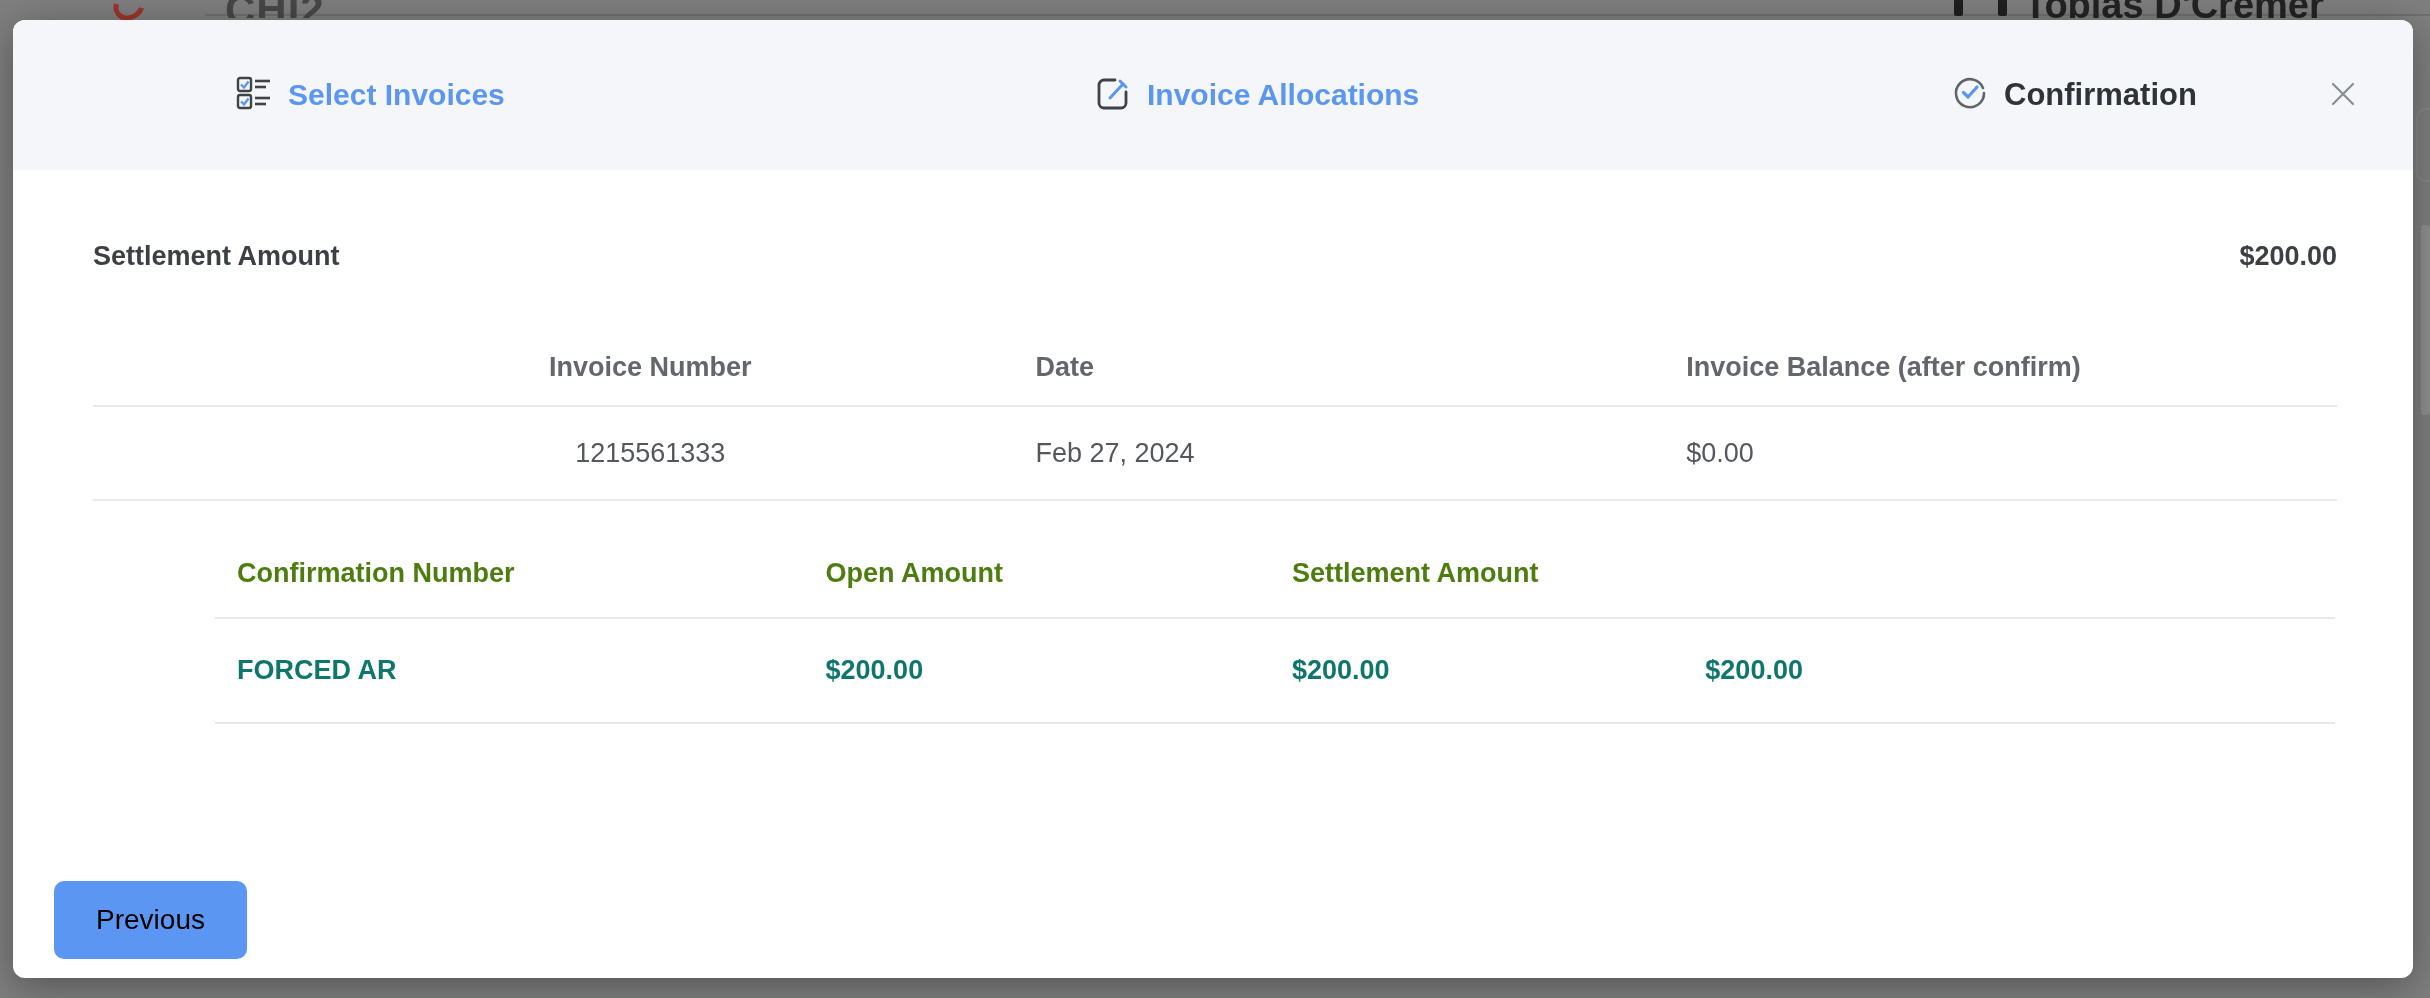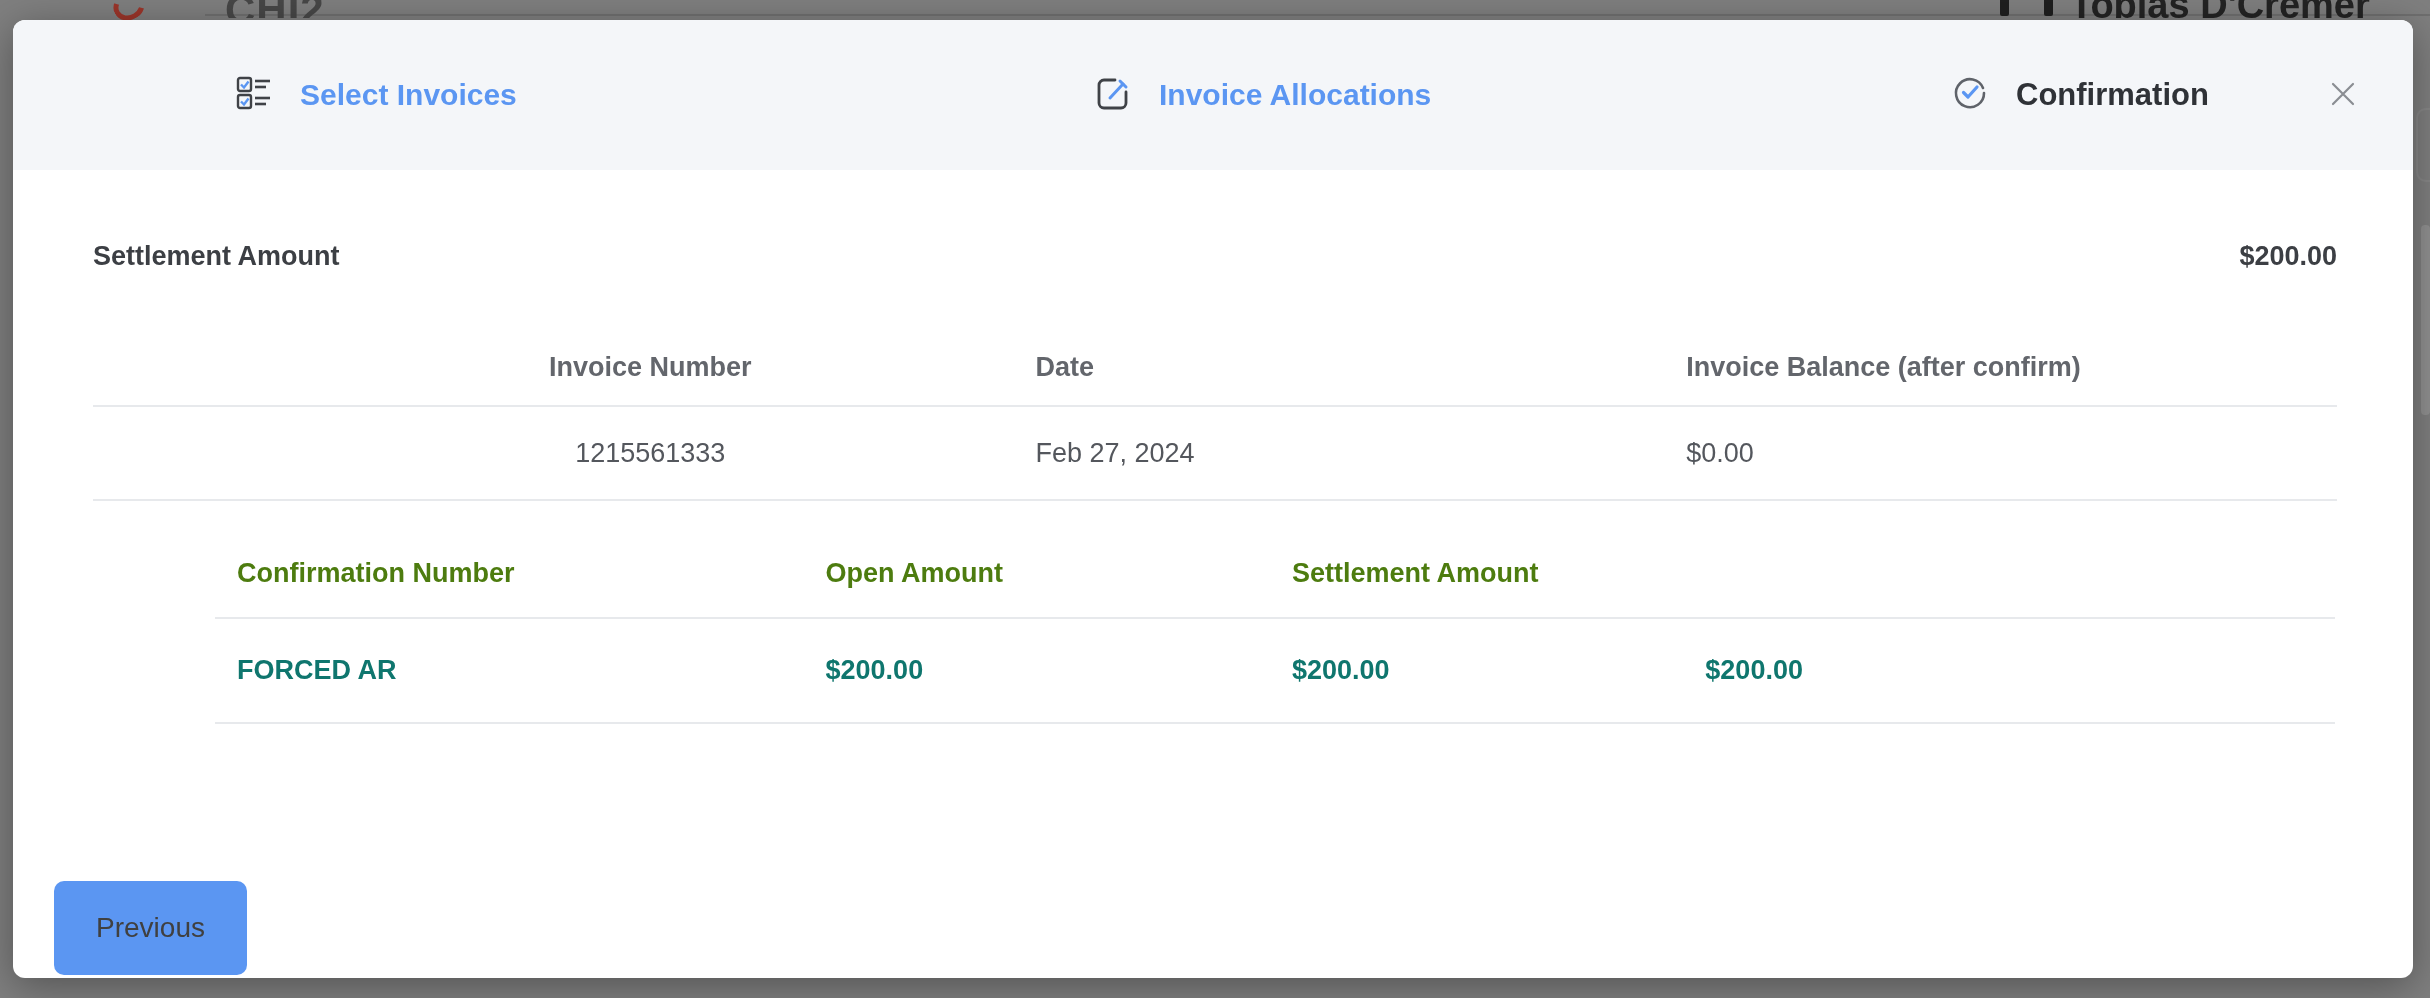--- a/index.html
+++ b/index.html
@@ -17,42 +17,42 @@
   }
   .bg-breadcrumb span{
     display:block;margin-top:-14px;font-size:42px;font-weight:700;color:#474747;letter-spacing:1px;
   }
   .bg-logo-fragment{
     position:absolute;left:113px;top:-8px;width:22px;height:18px;
     border:5px solid transparent;border-bottom-color:#9b352a;border-left-color:#9b352a;
     border-radius:50%;transform:rotate(-30deg);
   }
   .bg-user{
-    position:absolute;left:1995px;top:0;height:18px;width:400px;overflow:hidden;
+    position:absolute;left:1949px;top:0;height:18px;width:400px;overflow:hidden;
   }
   .bg-user .bars{position:absolute;left:5px;top:-16px;width:60px;height:32px;}
   .bg-user .bars i{position:absolute;top:0;width:9px;height:32px;background:#1f1f1f;border-radius:2px;}
   .bg-user .bars i.b1{left:0;}
   .bg-user .bars i.b2{left:44px;}
   .bg-user span{
     display:block;margin:-16px 0 0 75px;font-size:38px;font-weight:700;color:#232323;white-space:nowrap;
   }
   .bg-scrollbar{position:absolute;left:2421px;top:225px;width:9px;height:190px;background:#909090;border-radius:4px;}
   .bg-panel-edge{position:absolute;left:2416px;top:108px;width:14px;height:70px;border:2px solid #8d8d8d;border-right:none;border-radius:10px 0 0 10px;opacity:.6;}
 
   
   .modal{
     position:absolute;left:13px;top:20px;width:2400px;height:958px;
     background:#ffffff;border-radius:12px;box-shadow:0 8px 40px rgba(0,0,0,.35);
   }
   .modal-header{
     position:absolute;left:0;top:0;width:100%;height:150px;
     background:#f4f6f9;border-radius:12px 12px 0 0;
   }
-  .step{position:absolute;top:0;height:150px;display:flex;align-items:center;gap:28px;cursor:pointer;}
+  .step{position:absolute;top:0;height:150px;display:flex;align-items:center;gap:16px;cursor:pointer;}
   .step .lbl{font-size:30px;font-weight:600;color:#5b96f2;}
   .step.active .lbl{font-size:31px;font-weight:700;color:#2f3237;}
   .step1{left:223px;}
   .step2{left:1082px;}
   .step3{left:1939px;}
   .close-x{
     position:absolute;right:48px;top:52px;width:44px;height:44px;
     display:flex;align-items:center;justify-content:center;cursor:pointer;
   }
 
@@ -77,23 +77,23 @@
   .tbl2{left:202px;width:2120px;top:510px;}
   .tbl2 .grid{grid-template-columns:28.8% 22% 19.5% 29.7%;}
   .tbl2 .hdr{height:87px;}
   .tbl2 .row{height:103px;}
   .tbl2 .c1{padding-left:22px;}
   .tbl2 .hdr div{font-size:27px;font-weight:600;color:#4d7c0f;}
   .tbl2 .row div{font-size:27px;font-weight:700;color:#0f766e;}
 
   
   .btn-previous{
-    position:absolute;left:41px;top:861px;width:193px;height:94px;
+    position:absolute;left:41px;top:861px;width:193px;height:78px;
     background:#5b96f2;border:none;border-radius:10px;cursor:pointer;
-    color:#404040;font-size:28px;font-family:inherit;
+    color:#000000;font-size:28px;font-family:inherit;
   }
   .confirm-annotation{
     position:absolute;left:2072px;top:853px;width:298px;height:94px;
     border:10px solid #e23a24;box-sizing:border-box;
   }
   .btn-confirm{
     width:100%;height:100%;border:none;cursor:pointer;
     background:#79a9ef;color:#ffffff;font-size:27px;font-family:inherit;
   }
 </style>

